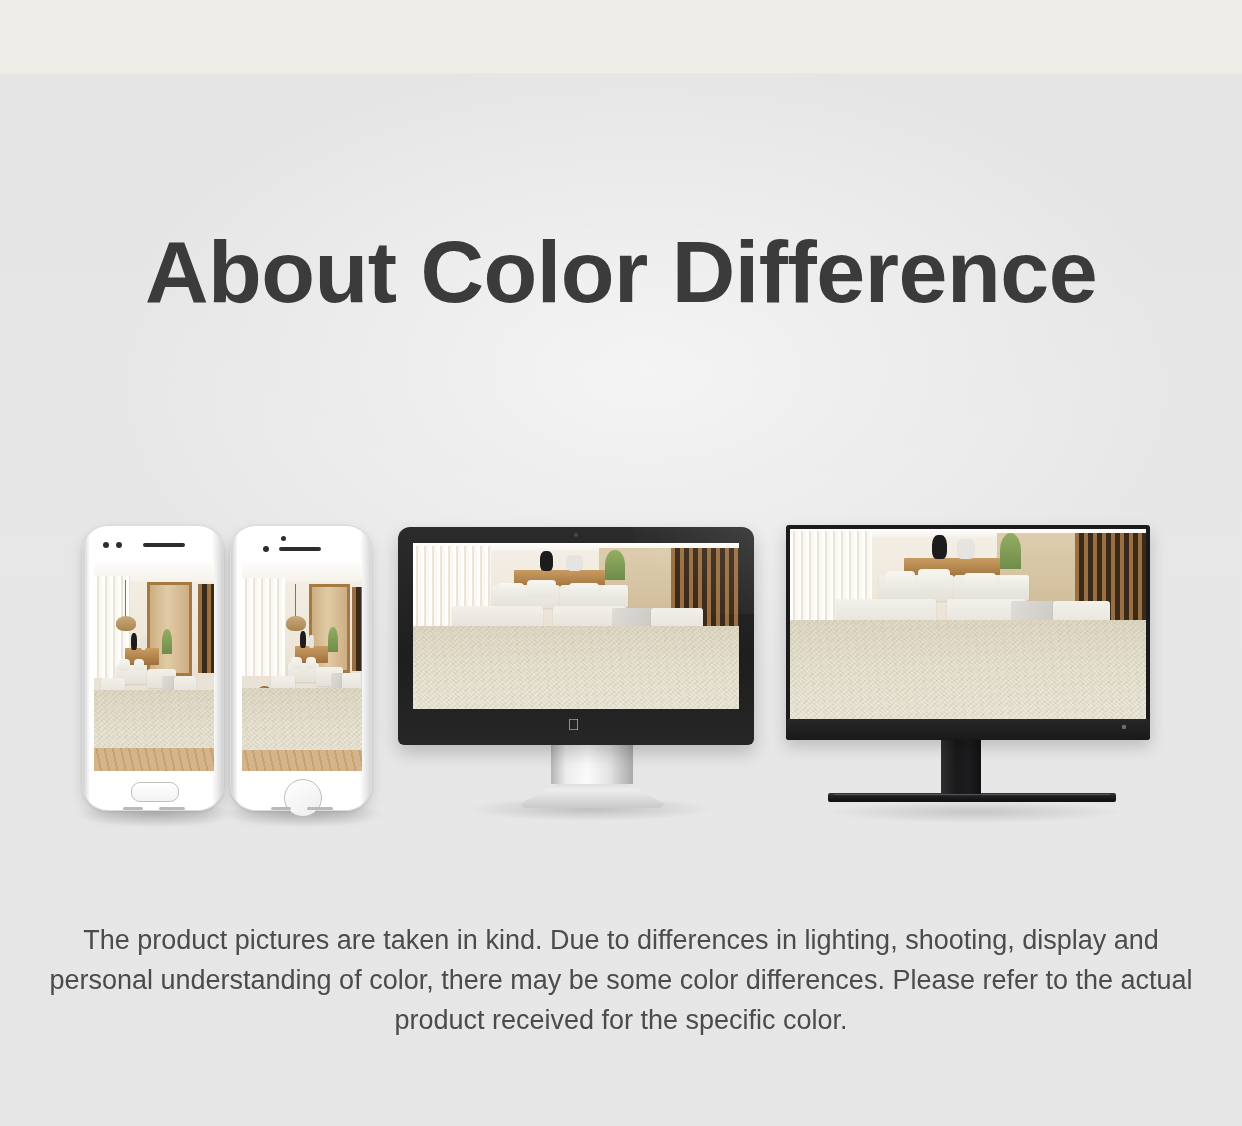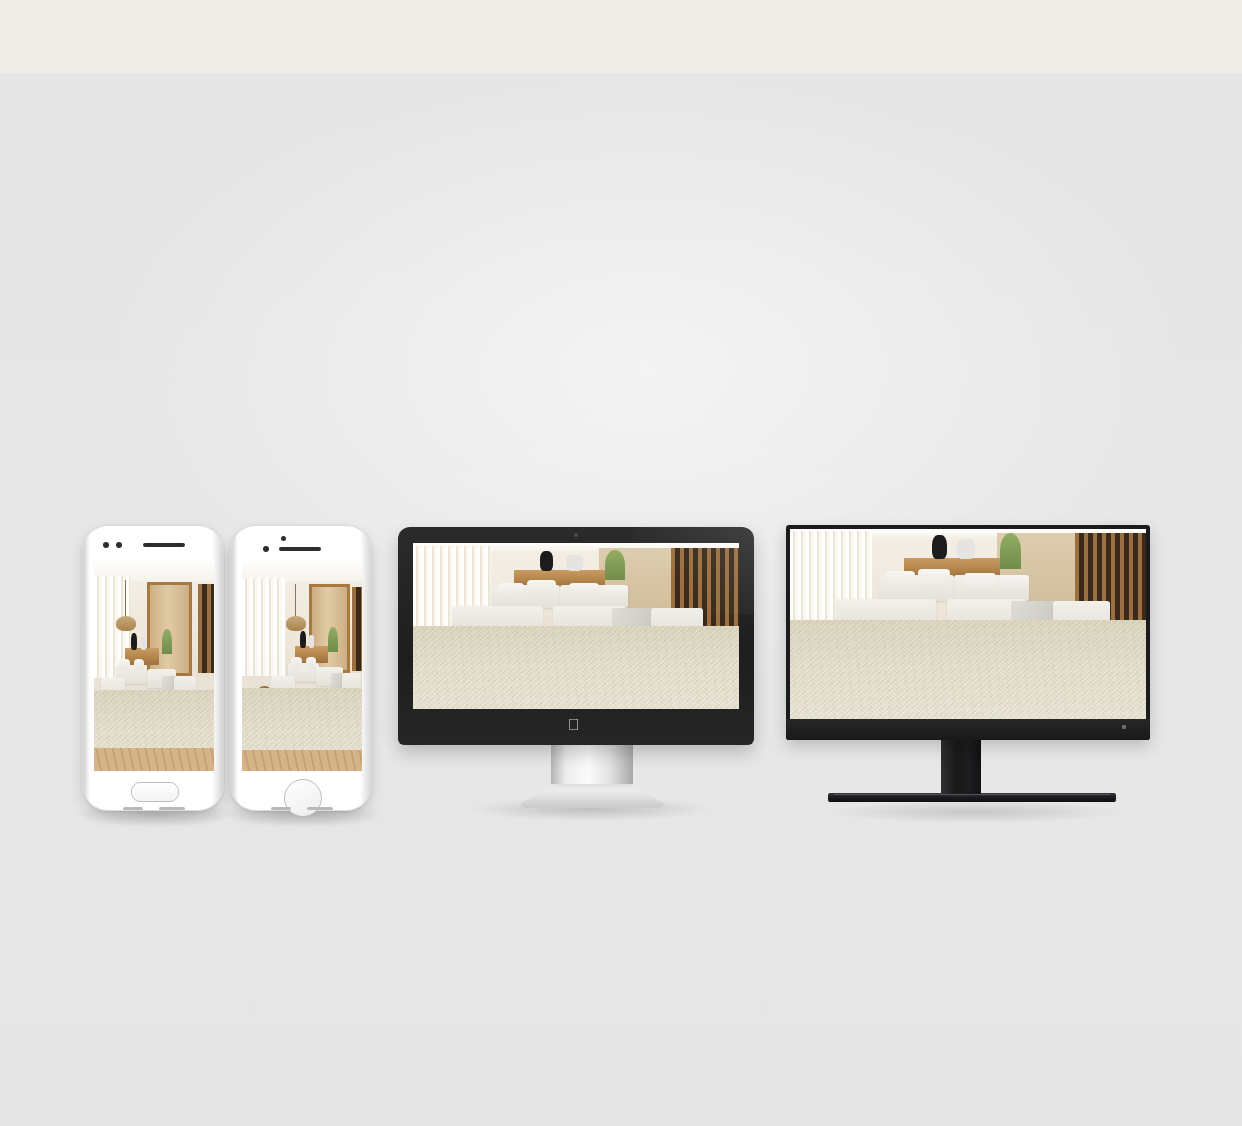--- a/index.html
+++ b/index.html
@@ -345,20 +345,21 @@
 </style>
 </head>
 <body>
 
 <div id="page">
 
   <div class="top-strip"></div>
   <div class="top-strip-edge"></div>
   <div class="bg-sheen"></div>
 
+  <div class="title">About Color Difference</div>
 
   <div class="devices">
 
     <div class="phone-shadow" style="left:76px; top:296px; width:160px; height:26px;"></div>
     <div class="phone" style="left:82px; top:20px; width:142px; height:286px;">
       <div class="cam" style="left:20px; top:16px; width:6px; height:6px;"></div>
       <div class="cam" style="left:33px; top:16px; width:6px; height:6px;"></div>
       <div class="speaker" style="left:60px; top:17px; width:42px; height:4px;"></div>
 
       <div class="screen" style="left:11px; top:33px; width:120px; height:212px;">
@@ -515,14 +516,15 @@
 
           <div class="carpet" style="height:52%;"></div>
         </div>
       </div>
       <div class="bmon-chin" style="position:absolute; left:0; top:194px; width:364px; height:21px; border-radius:0 0 3px 3px;"></div>
       <div class="bmon-led" style="left:336px; top:200px;"></div>
     </div>
 
   </div>
 
+  <div class="caption">The product pictures are taken in kind. Due to differences in lighting, shooting, display and personal understanding of color, there may be some color differences. Please refer to the actual product received for the specific color.</div>
 
 </div>
 
 </body></html>

